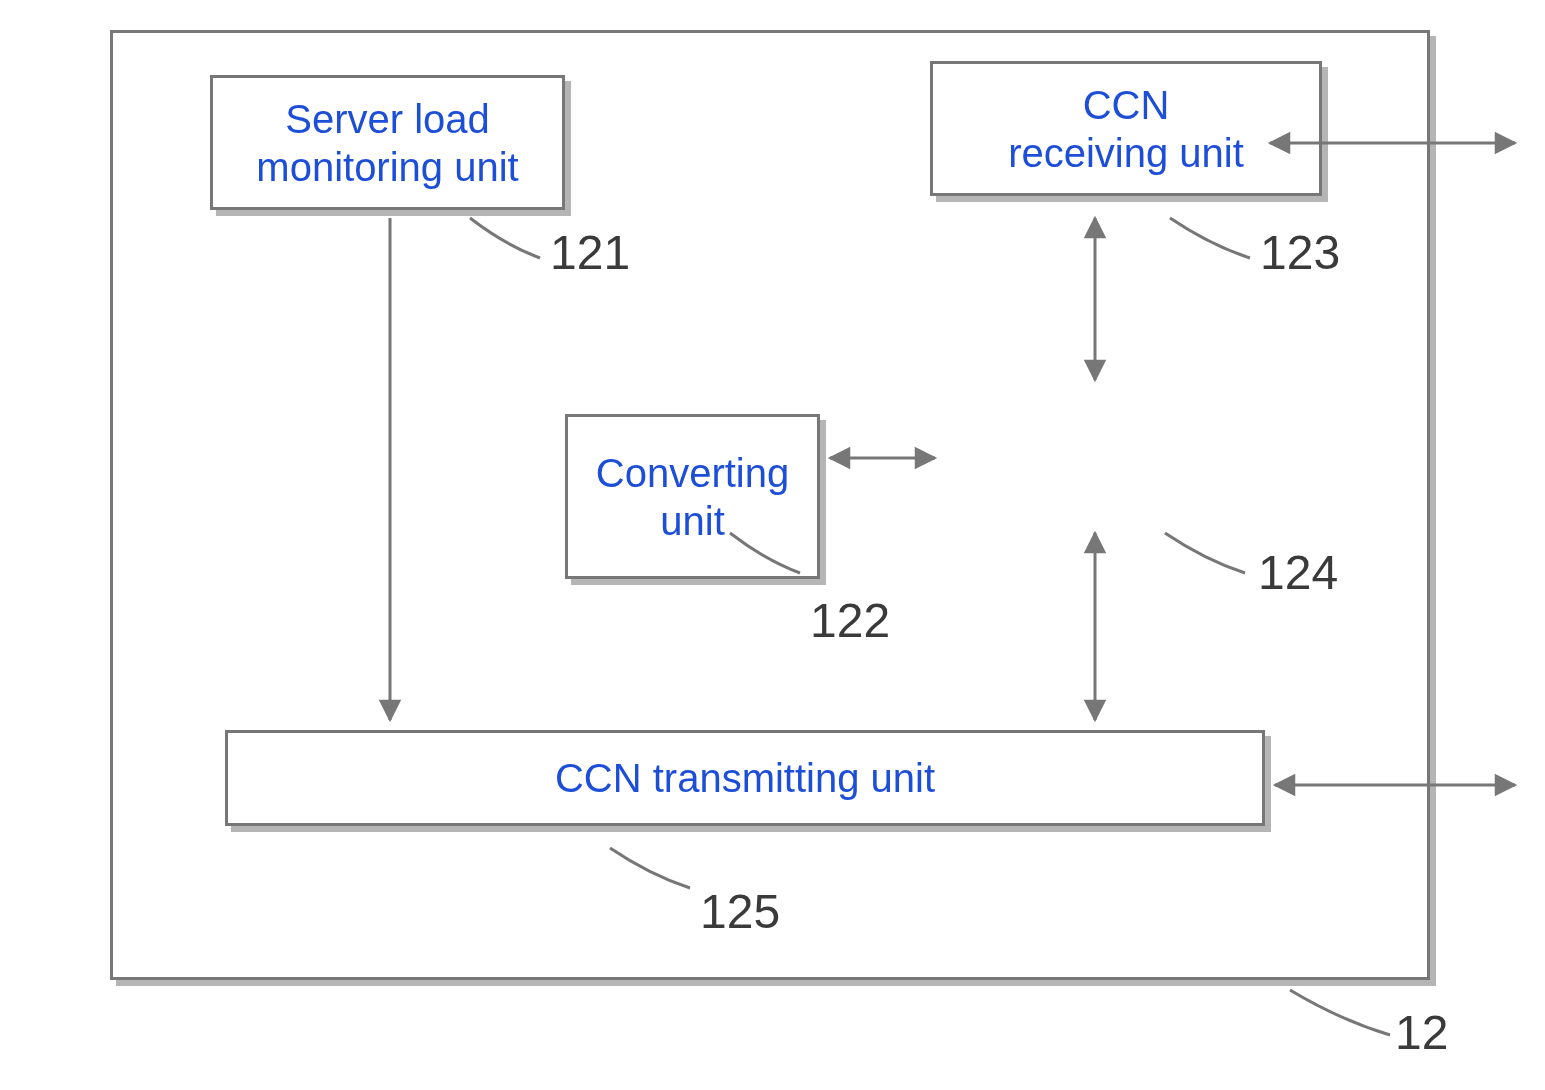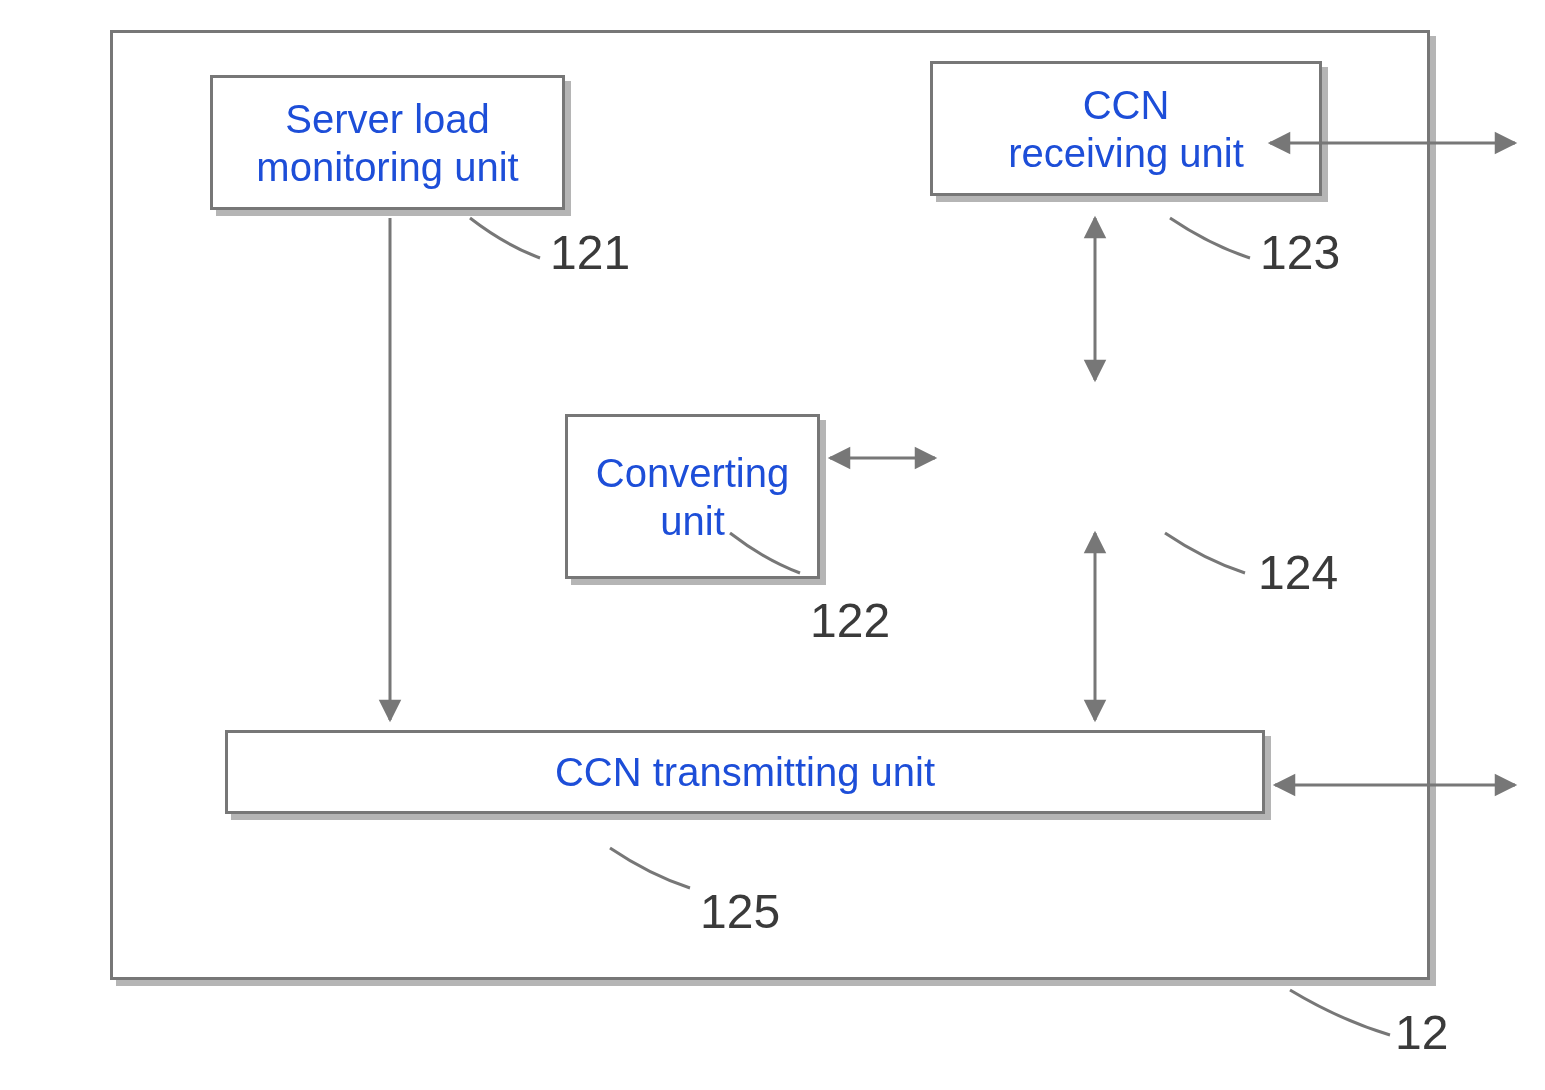--- a/index.html
+++ b/index.html
@@ -84,21 +84,21 @@
   <svg class="conn" style="left:720px; top:525px; width:90px; height:55px;">
     <path d="M 10 8 Q 45 35 80 48" stroke="#777" stroke-width="3" fill="none"></path>
   </svg>
   <div class="label" style="left:810px; top:545px;margin-top:48px;">122</div>
 
   <svg class="conn" style="left:1155px; top:525px; width:100px; height:55px;">
     <path d="M 10 8 Q 50 35 90 48" stroke="#777" stroke-width="3" fill="none"></path>
   </svg>
   <div class="label" style="left:1258px; top:545px;">124</div>
 
-  <div class="box" style="left:225px; top:730px; width:1040px; height:84px;">
+  <div class="box" style="left:225px; top:730px; width:1040px; height:96px;">
     <span>CCN transmitting unit</span>
   </div>
   <svg class="conn" style="left:600px; top:840px; width:100px; height:55px;">
     <path d="M 10 8 Q 50 35 90 48" stroke="#777" stroke-width="3" fill="none"></path>
   </svg>
   <div class="label" style="left:700px; top:884px;">125</div>
 
   <svg class="conn" style="left:0; top:0; width:1545px; height:1090px;">
     <defs>
       <marker id="ah" viewBox="0 0 12 12" refX="10" refY="6" markerWidth="9" markerHeight="9" orient="auto-start-reverse">

